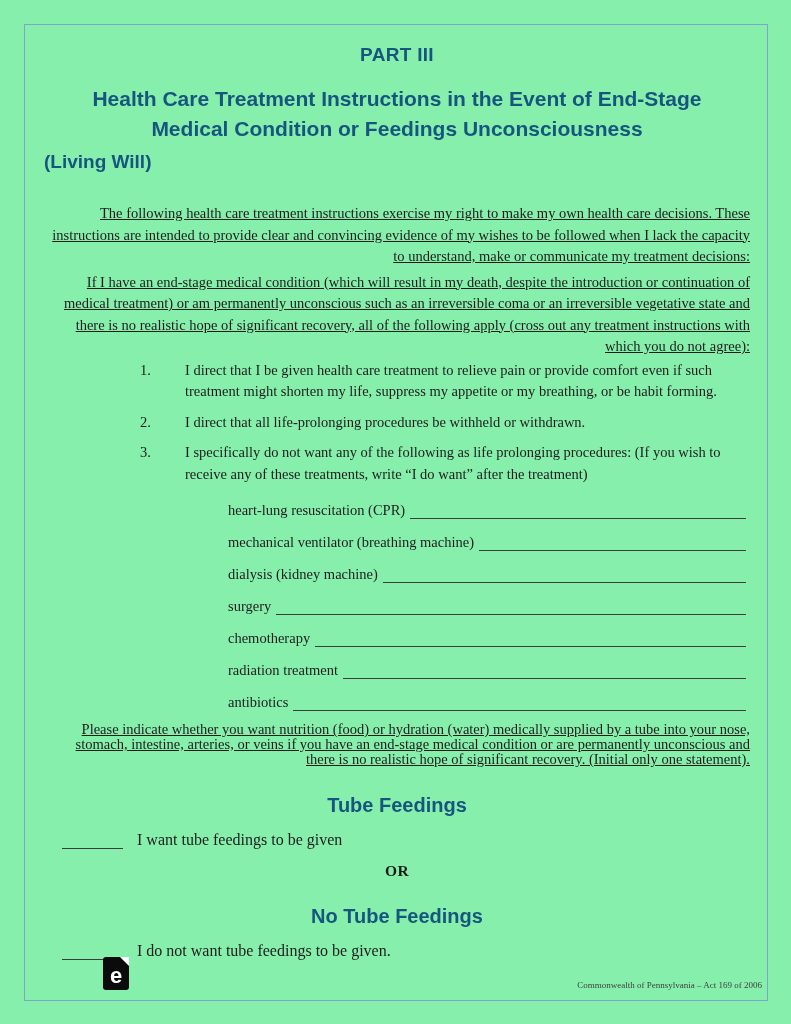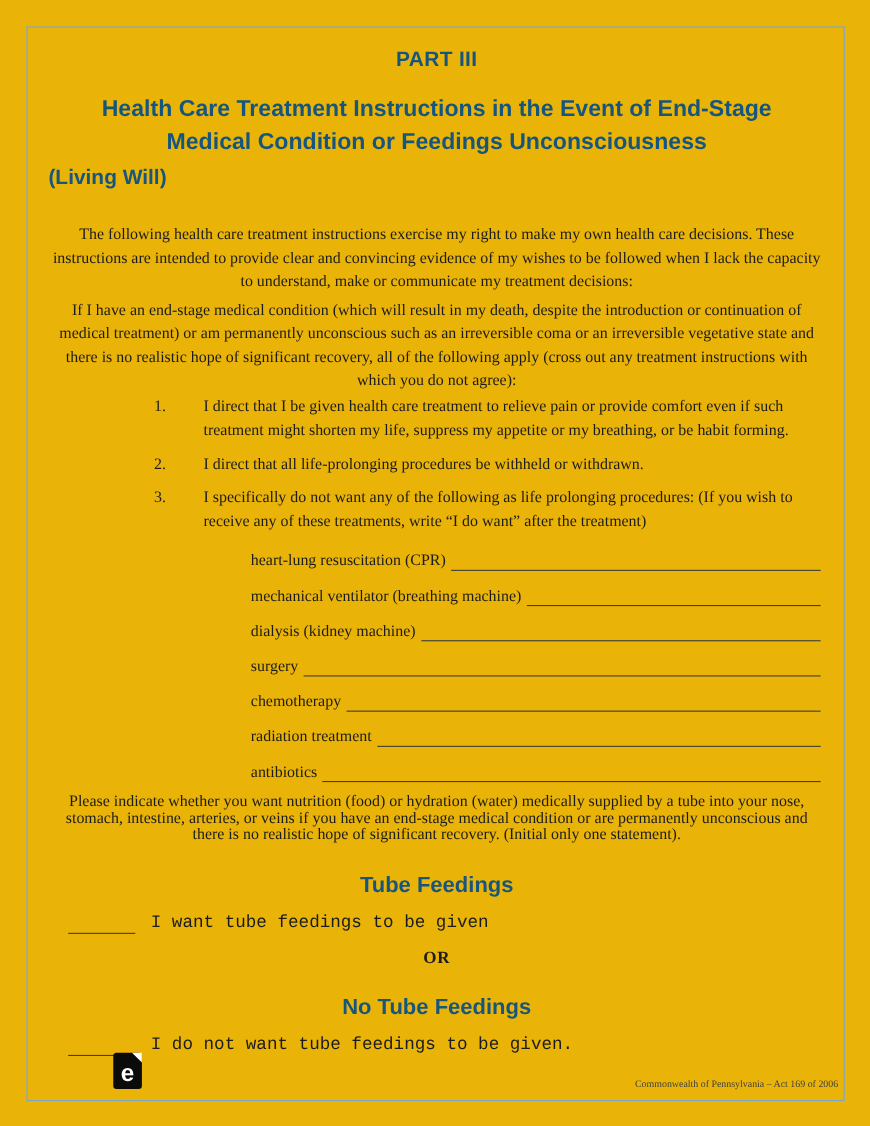--- a/index.html
+++ b/index.html
@@ -3,21 +3,21 @@
 <meta charset="utf-8">
 <style>
   :root{
     --heading-blue:#16567e;
     --border-blue:#7ba7c6;
     --body-text:#1c1c1c;
     --line-color:#3c3c3c;
   }
   html,body{margin:0;padding:0;background:#ffffff;}
   .page{
-    position:relative;width:791px;height:1024px;background:#eab308;overflow:hidden;
+    position:relative;width:791px;height:1024px;background:#86efac;overflow:hidden;
     font-family:"Liberation Serif",serif;
   }
   .frame{
     position:absolute;left:24px;top:24px;right:23px;bottom:23px;
     border:1.5px solid var(--border-blue);
     pointer-events:none;
   }
   .content{position:absolute;left:44px;top:44px;width:706px;}
 
   .part-label{
@@ -26,21 +26,21 @@
   }
   .title{
     margin:18px 0 0;text-align:center;font-family:"Liberation Sans",sans-serif;
     font-weight:bold;font-size:21px;line-height:30px;color:var(--heading-blue);
   }
   .subtitle{
     margin-top:7px;text-align:left;font-family:"Liberation Sans",sans-serif;
     font-weight:bold;font-size:19px;line-height:22px;color:var(--heading-blue);
   }
 
-  .body{font-size:14.5px;line-height:21.5px;color:var(--body-text);margin:0;text-align:center;}
+  .body{font-size:14.5px;line-height:21.5px;color:var(--body-text);margin:0;text-align:right;text-decoration:underline;}
   .para1{margin-top:30px;}
   .para2{margin-top:4px;}
   .para3{margin-top:6px;line-height:15px;}
 
   .numlist{list-style:none;margin:2px 0 0;padding:0;}
   .numlist li{display:flex;margin-bottom:9px;font-size:14.5px;line-height:21.5px;color:var(--body-text);}
   .num{flex:none;width:45px;margin-left:96px;}
   .li-text{flex:1;}
 
   .treatments{margin-top:13px;}
@@ -50,21 +50,21 @@
   }
   .t-label{flex:none;line-height:18px;}
   .write-line{flex:1;height:16px;margin-left:5px;border-bottom:1px solid var(--line-color);}
 
   .sec-heading{
     margin-top:26px;text-align:center;font-family:"Liberation Sans",sans-serif;
     font-weight:bold;font-size:20px;line-height:24px;color:var(--heading-blue);
   }
   .sec-heading.second{margin-top:24px;}
 
-  .stmt-row{display:flex;align-items:flex-end;margin-top:13px;font-size:16px;line-height:19px;color:var(--body-text);font-family:Liberation Mono, monospace;}
+  .stmt-row{display:flex;align-items:flex-end;margin-top:13px;font-size:16px;line-height:19px;color:var(--body-text);}
   .init-line{flex:none;width:61px;height:14px;margin-left:18px;border-bottom:1px solid var(--line-color);}
   .stmt{margin-left:14px;}
 
   .or{
     margin-top:12px;text-align:center;font-weight:bold;font-size:15.5px;line-height:19px;
     color:var(--body-text);letter-spacing:.5px;
   }
 
   .logo{
     position:absolute;left:103px;top:957px;width:26px;height:33px;

